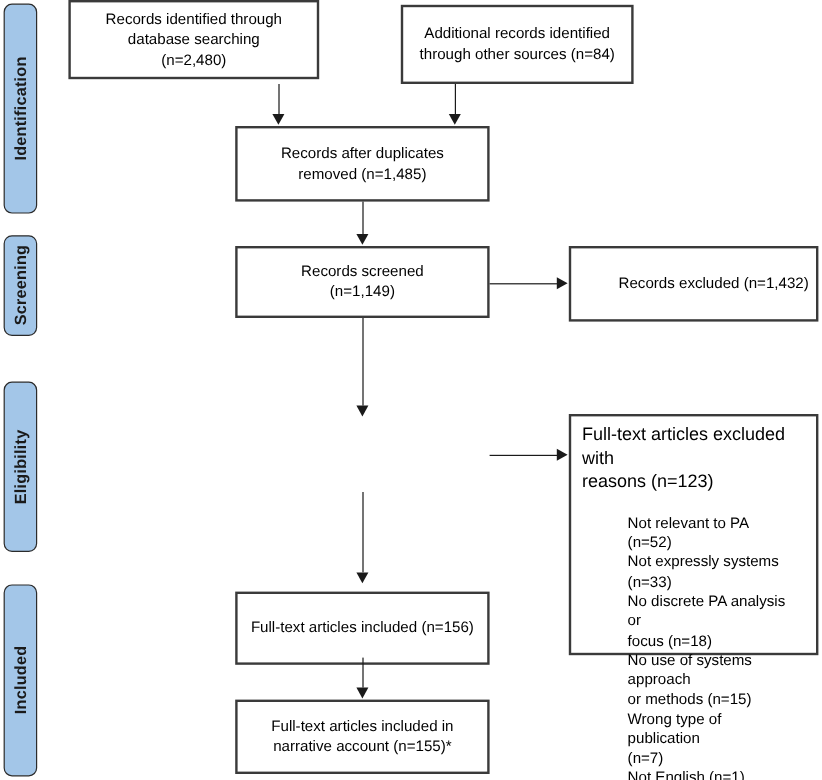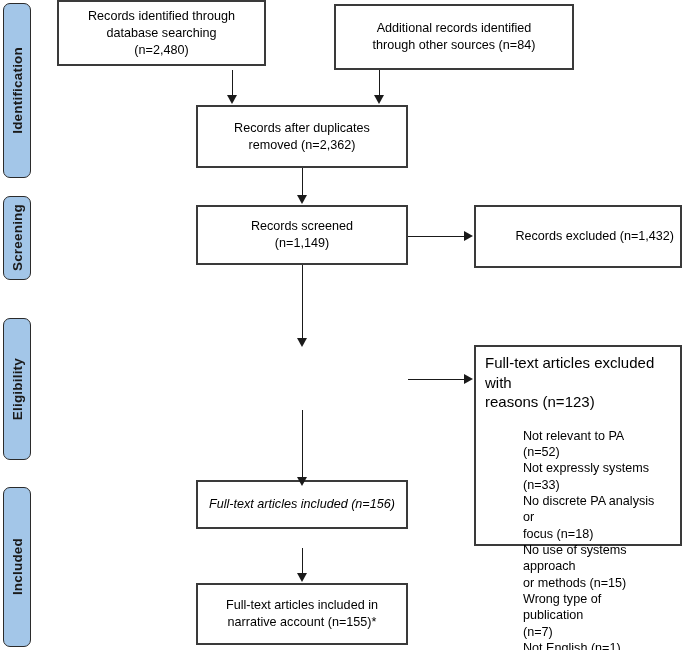--- a/index.html
+++ b/index.html
@@ -57,29 +57,29 @@
     justify-content: center;
     text-align: center;
     font-size: 12.6px;
     line-height: 1.35;
     color: #000000;
     padding: 2px 6px;
   }
   .flow-box .box-text { white-space: pre-line; }
 
   #box-db-search   { left: 57px;  top: 0;   width: 209px; height: 66px; }
-  #box-other-src   { left: 334px; top: 4px;   width: 240px; height: 66px; }
+  #box-other-src   { left: 334px; top: 4px;   width: 194px; height: 66px; }
   #box-dupes       { left: 196px; top: 105px; width: 212px; height: 63px; }
   #box-screened    { left: 196px; top: 205px; width: 212px; height: 60px; }
   #box-excluded    { left: 474px; top: 205px; width: 208px; height: 63px; justify-content: flex-end; }
   #box-eligibility { left: 196px; top: 348px; width: 212px; height: 62px; }
   #box-reasons     { left: 474px; top: 345px; width: 208px; height: 201px;
                      align-items: flex-start; justify-content: flex-start;
                      text-align: left; padding: 6px 6px 6px 9px; }
-  #box-included    { left: 196px; top: 480px; width: 212px; height: 49px; font-style: italic; }
+  #box-included    { left: 196px; top: 493px; width: 212px; height: 61px; }
   #box-narrative   { left: 196px; top: 583px; width: 212px; height: 62px; }
 
   
   .reasons-wrap { width: 100%; }
   .reasons-head {
     font-size: 15px;
     line-height: 1.3;
     white-space: pre-line;
   }
   .reasons-list {
@@ -141,21 +141,21 @@
 (n=2,480)</span>
   </div>
 
   <div class="flow-box" id="box-other-src">
     <span class="box-text">Additional records identified
 through other sources (n=84)</span>
   </div>
 
   <div class="flow-box" id="box-dupes">
     <span class="box-text">Records after duplicates
-removed (n=2,362)</span>
+removed (n=1,485)</span>
   </div>
 
   <div class="flow-box" id="box-screened">
     <span class="box-text">Records screened
 (n=1,149)</span>
   </div>
 
   <div class="flow-box" id="box-excluded">
     <span class="box-text">Records excluded (n=1,432)</span>
   </div>

